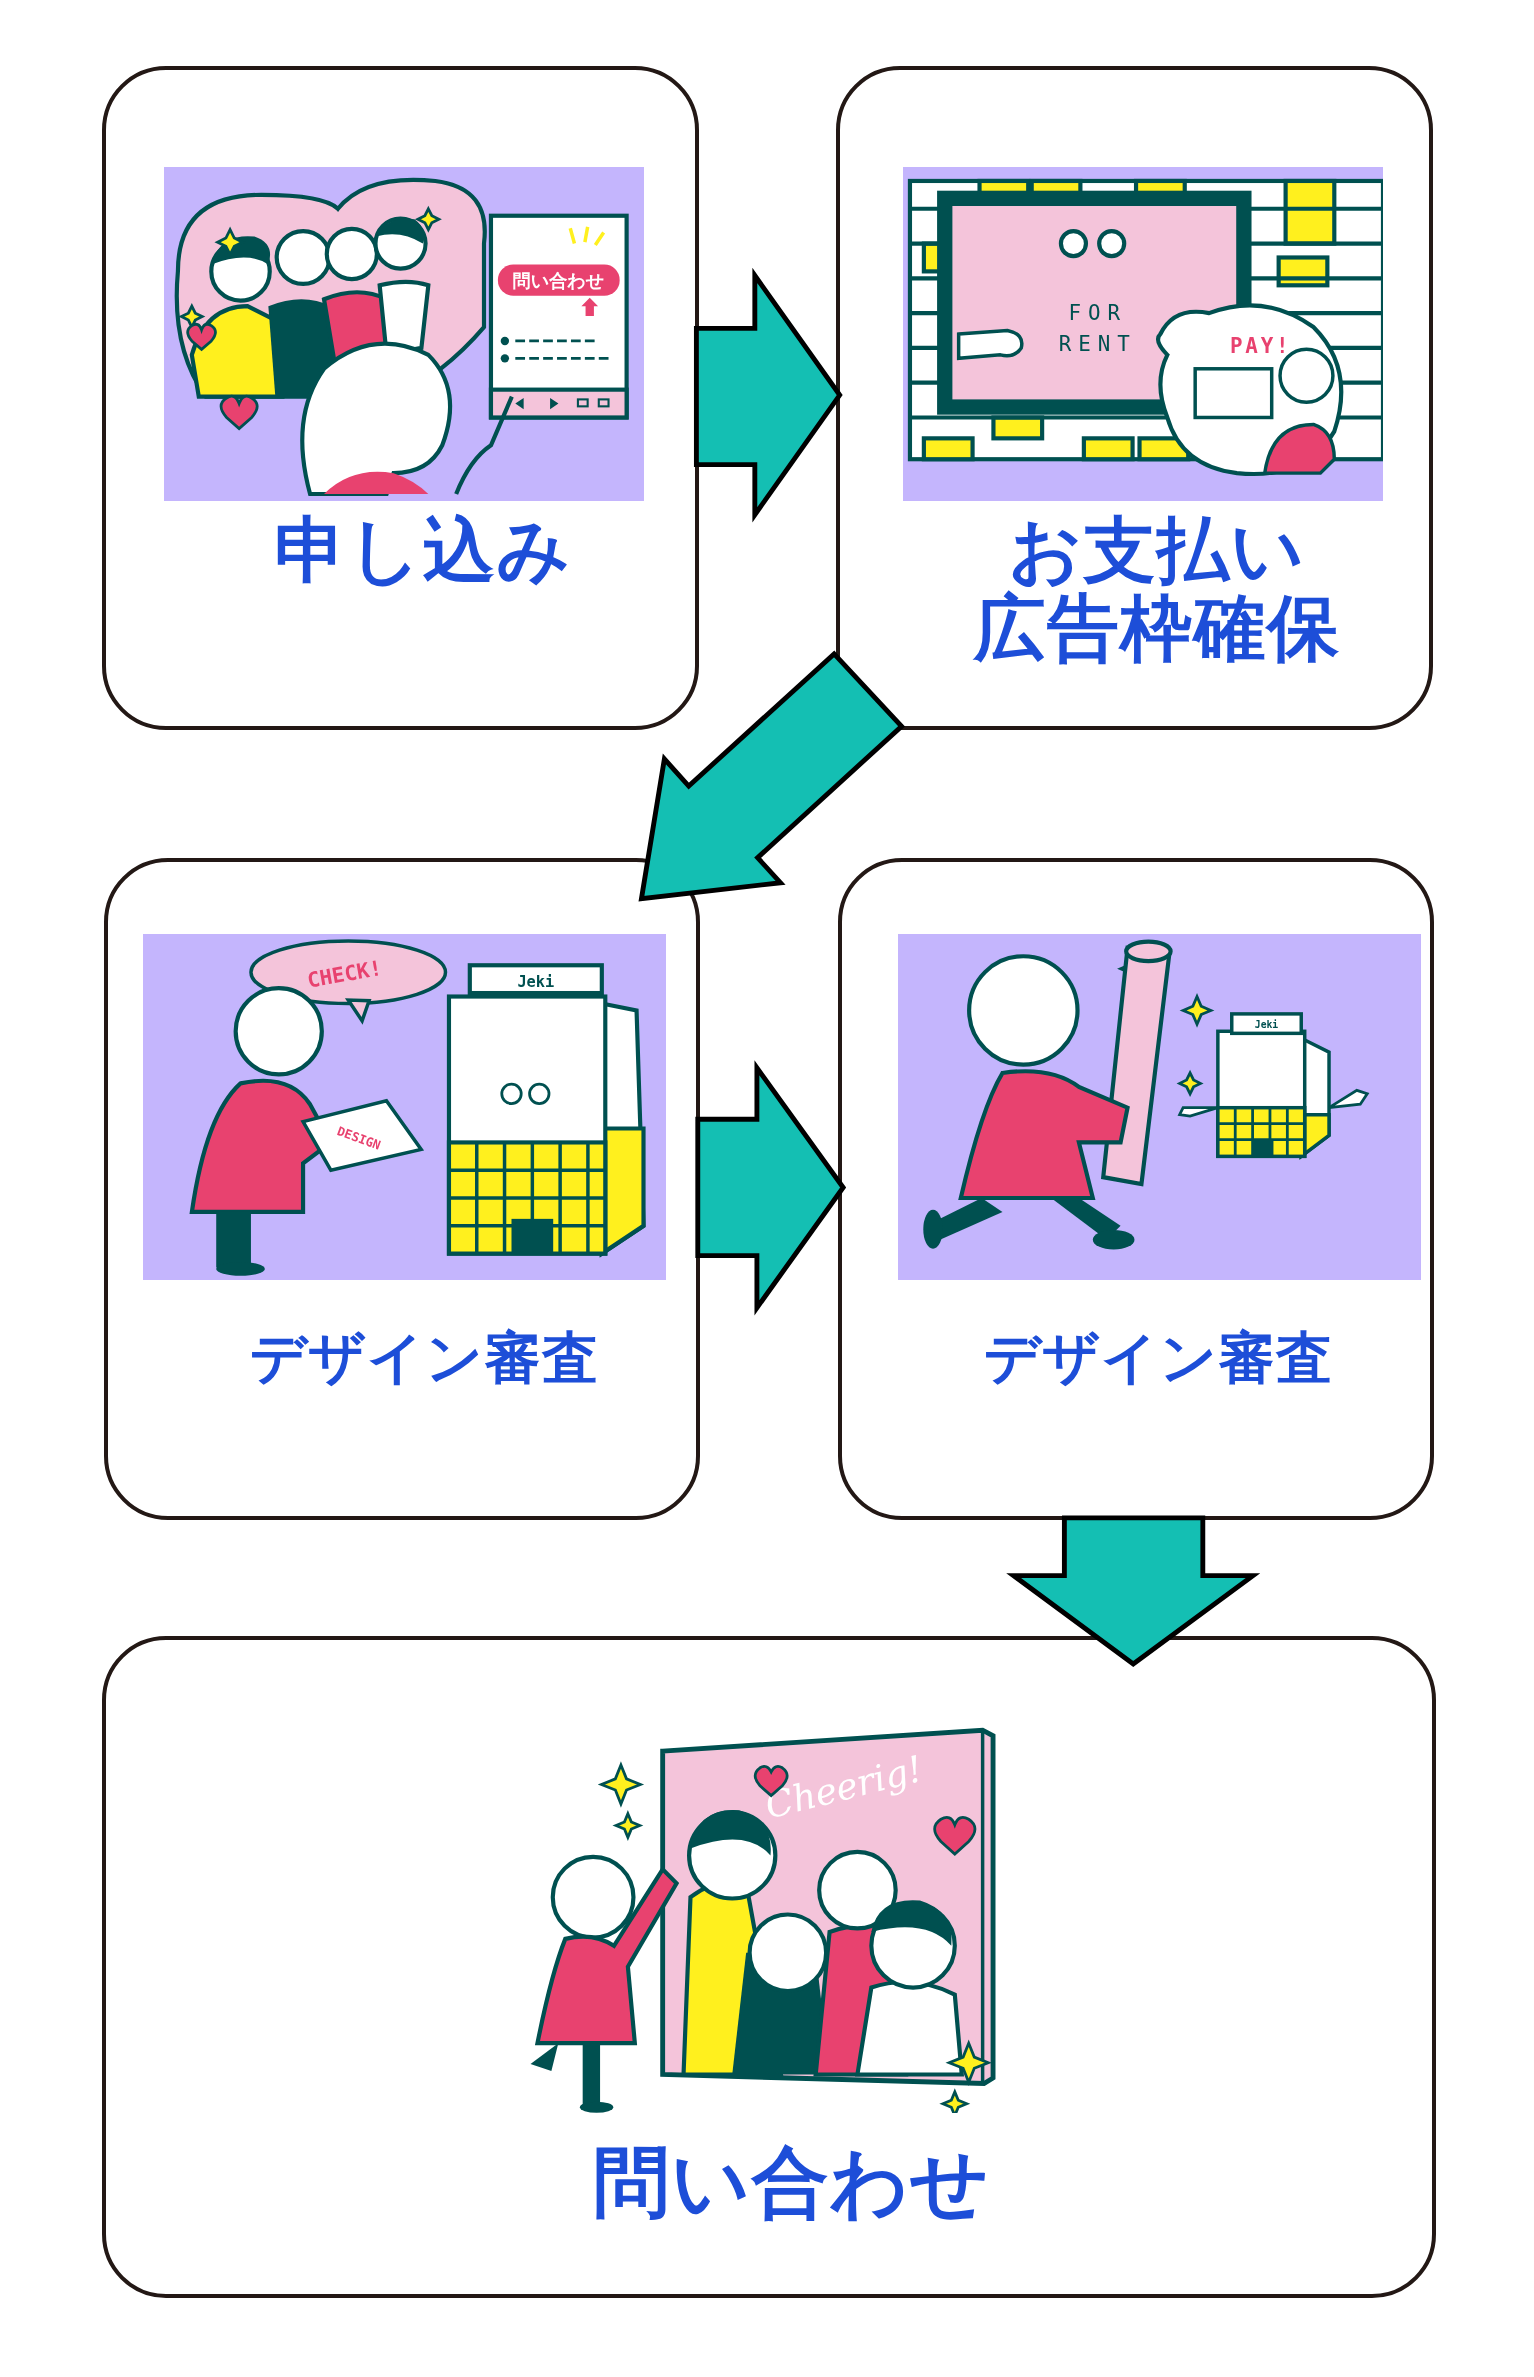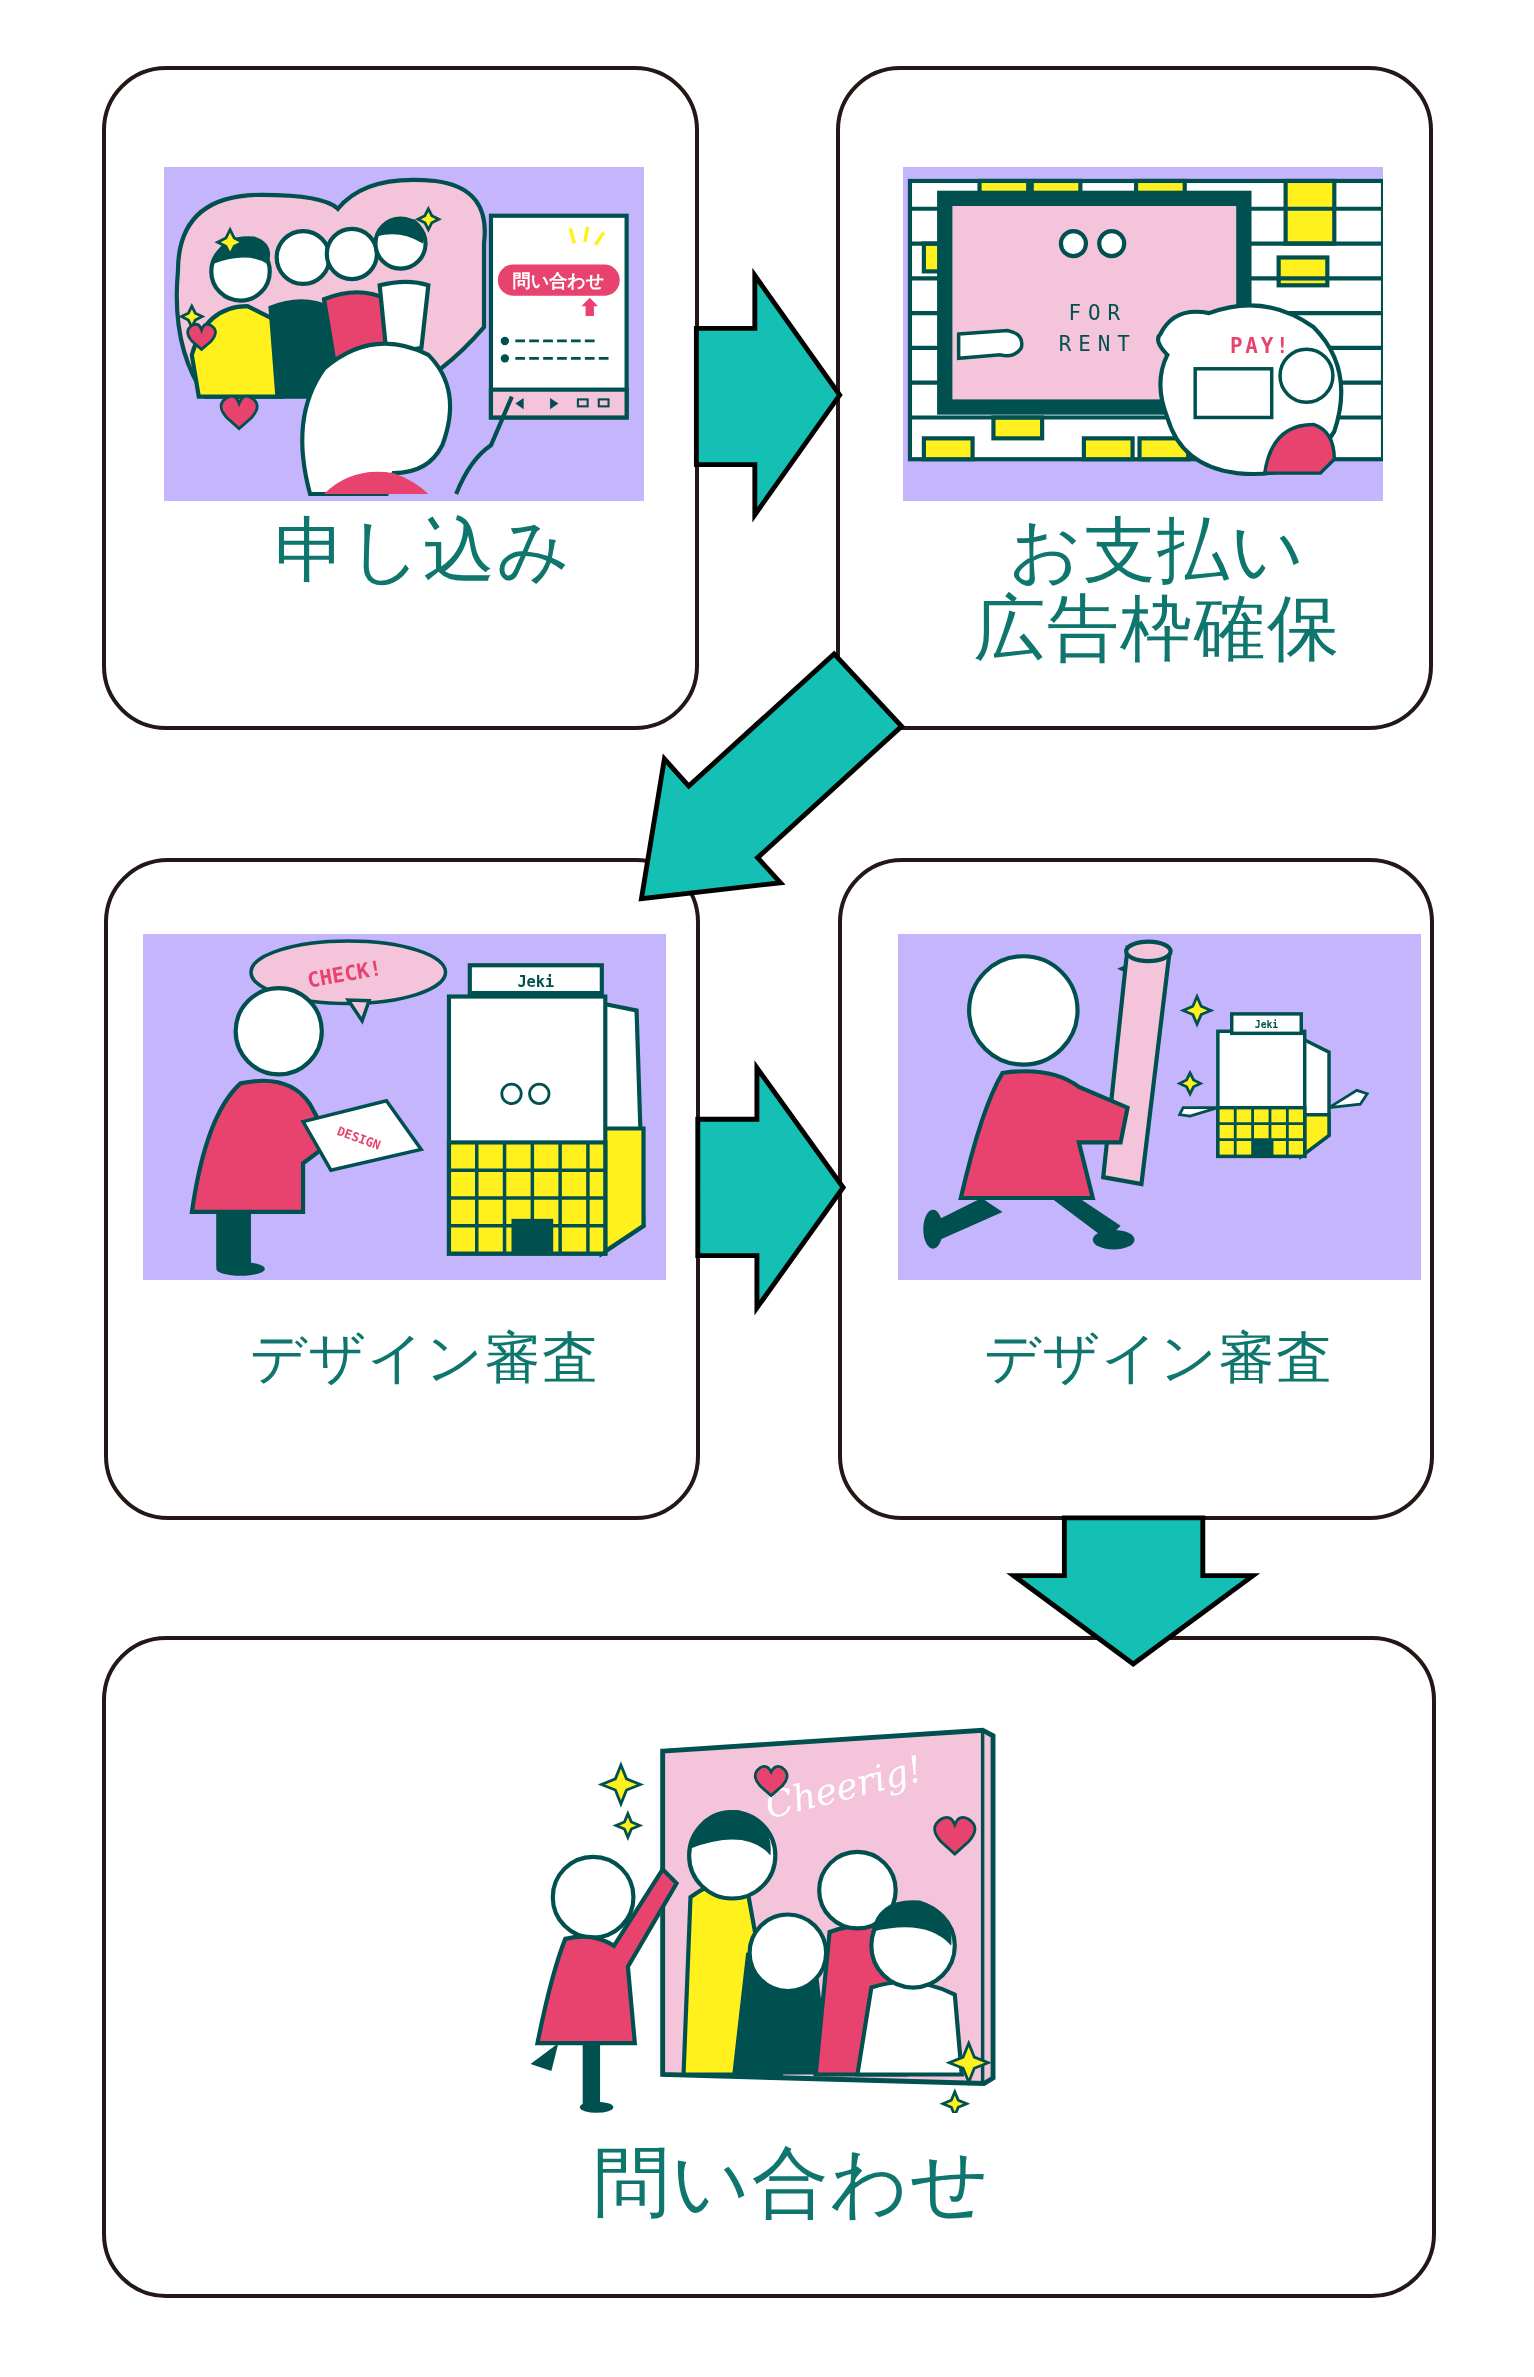--- a/index.html
+++ b/index.html
@@ -2,22 +2,22 @@
 <html style="--teal: #14BFB3;font-size:11px"><head>
 <meta charset="utf-8">
 <style>
   html, body { margin: 0; padding: 0; background: #ffffff; }
   body { width: 1534px; height: 2377px; position: relative; overflow: hidden;
          font-family: "DejaVu Sans", "Liberation Sans", sans-serif; }
   .card { position: absolute; box-sizing: border-box; border: 4.2px solid #231815;
           border-radius: 64px; background: #ffffff; }
   .illus { position: absolute; background: #c4b5fd; }
   .illus svg { width: 100%; height: 100%; display: block; }
-  .title { position: absolute; left: 0; right: 0; text-align: center; color: #0f766e;
-           font-weight: normal; font-family: "DejaVu Sans", sans-serif;
+  .title { position: absolute; left: 0; right: 0; text-align: center; color: #1d4ed8;
+           font-weight: bold; font-family: "DejaVu Sans", sans-serif;
            letter-spacing: 1.4px; line-height: 1.08; margin-left: 45px; }
   .title span { display: block; }
   #c1 { left: 102px; top: 66px;  width: 597px; height: 664px; }
   #c2 { left: 836px; top: 66px; width: 597px; height: 664px; }
   #c3 { left: 104px; top: 858px; width: 596px; height: 662px; }
   #c4 { left: 838px; top: 858px; width: 596px; height: 662px; }
   #c5 { left: 102px; top: 1636px; width: 1334px; height: 662px; }
   #c1 .illus { left: 58px; top: 97px; width: 480px; height: 334px; }
   #c2 .illus { left: 63px; top: 97px; width: 480px; height: 334px; }
   #c3 .illus { left: 35px; top: 72px; width: 523px; height: 346px; }

